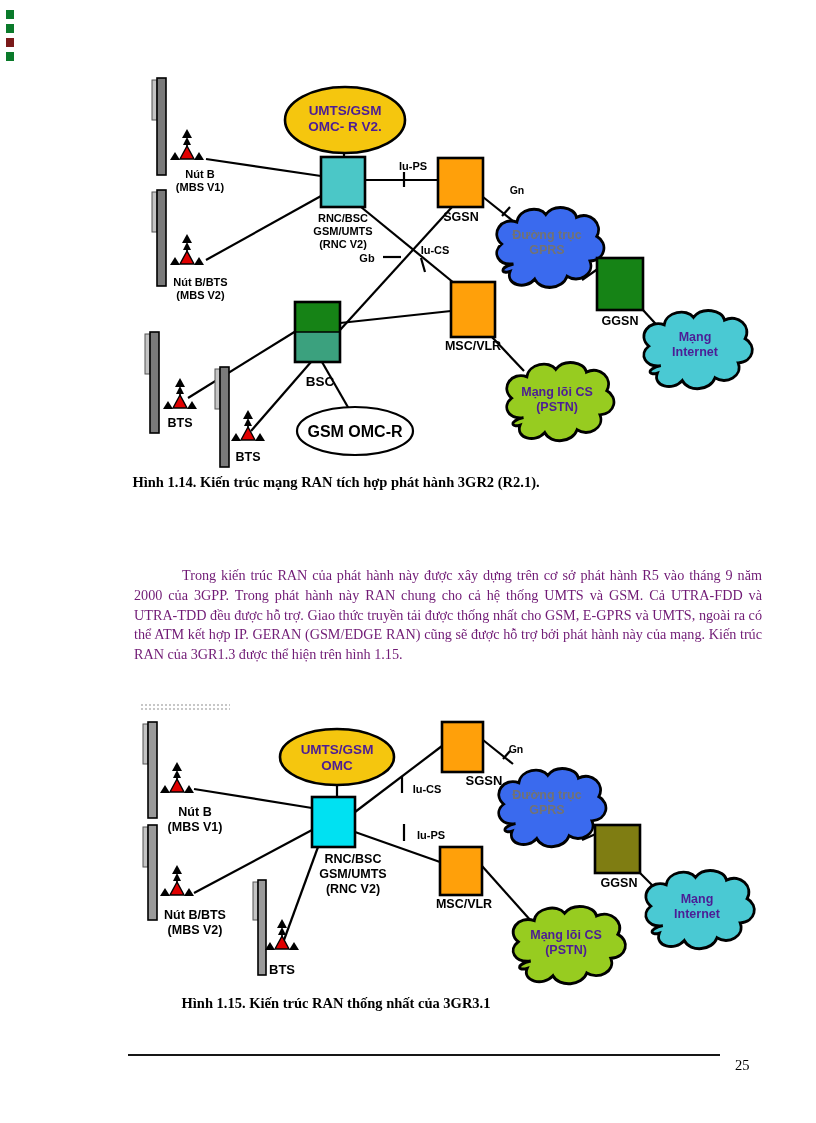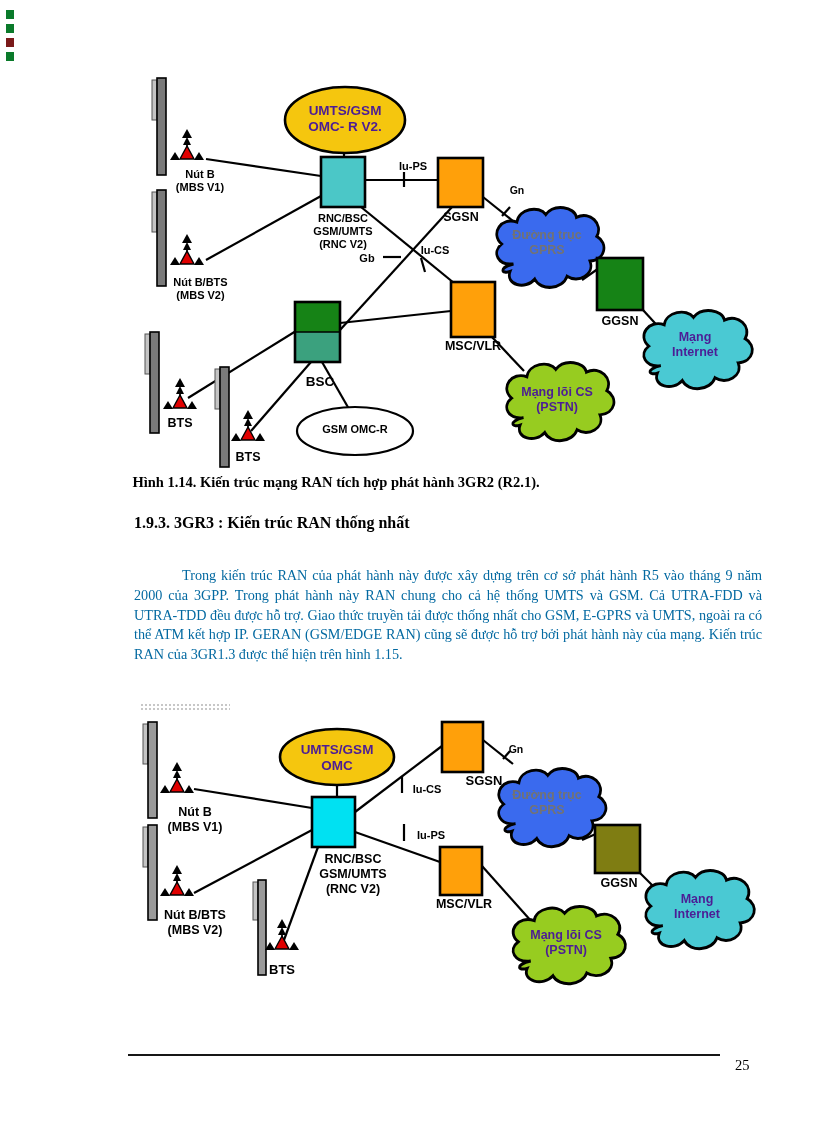--- a/index.html
+++ b/index.html
@@ -21,21 +21,21 @@
   .caption{
     position:absolute;left:0;width:672px;text-align:center;
     font-family:"Liberation Serif", serif;font-weight:bold;font-size:14.5px;color:#000;
   }
   .heading{
     position:absolute;left:134px;top:514px;
     font-family:"Liberation Serif", serif;font-weight:bold;font-size:16px;color:#000;
   }
   .body-par{
     position:absolute;left:134px;top:566px;width:628px;
-    font-size:14.2px;line-height:19.8px;text-align:justify;text-indent:48px;color:#0369a1;
+    font-size:14.2px;line-height:19.8px;text-align:justify;text-indent:48px;color:#701a75;
   }
   .footer-line{position:absolute;left:128px;top:1054px;width:592px;border-top:2px solid #161616;}
   .page-num{position:absolute;left:735px;top:1057px;font-size:14.5px;color:#000;}
   .artifact-strip{
     position:absolute;left:140px;top:703px;width:90px;height:9px;opacity:.8;
     background-image:radial-gradient(#b9b9b9 1px, transparent 1.1px);background-size:4px 4px;
   }
   .speck{position:absolute;width:8px;height:9px;}
 </style>
 </head>
@@ -131,25 +131,24 @@
 GPRS</div>
   <div class="lbl big" style="left:594px;top:314px;width:52px;">GGSN</div>
   <div class="lbl navy" style="left:653px;top:330px;width:84px;font-size:12.5px;">Mạng
 Internet</div>
   <div class="lbl" style="left:412px;top:244px;width:46px;">Iu-CS</div>
   <div class="lbl" style="left:354px;top:252px;width:26px;">Gb</div>
   <div class="lbl big" style="left:437px;top:339px;width:72px;">MSC/VLR</div>
   <div class="lbl navy" style="left:506px;top:385px;width:102px;font-size:12.5px;">Mạng lõi CS
 (PSTN)</div>
   <div class="lbl" style="left:298px;top:368px;width:44px;font-size:13.5px;margin-top:6px;">BSC</div>
-  <div class="lbl" style="left:303px;top:423px;width:104px;font-size:11px;">GSM OMC-R</div>
+  <div class="lbl" style="left:303px;top:423px;width:104px;font-size:16px;">GSM OMC-R</div>
 
   <div class="caption" style="top:474px;">Hình 1.14. Kiến trúc mạng RAN tích hợp phát hành 3GR2 (R2.1).</div>
 
-  <div class="heading">1.9.3. 3GR3 : Kiến trúc RAN thống nhất</div>
   <div class="body-par">Trong kiến trúc RAN của phát hành này được xây dựng trên cơ sở phát hành R5 vào tháng 9 năm 2000 của 3GPP. Trong phát hành này RAN chung cho cả hệ thống UMTS và GSM. Cả UTRA-FDD và UTRA-TDD đều được hỗ trợ. Giao thức truyền tải được thống nhất cho GSM, E-GPRS và UMTS, ngoài ra có thể ATM kết hợp IP. GERAN (GSM/EDGE RAN) cũng sẽ được hỗ trợ bởi phát hành này của mạng. Kiến trúc RAN của 3GR1.3 được thể hiện trên hình 1.15.</div>
 
   <div class="artifact-strip"></div>
 
   <svg style="left:130px;top:690px;" width="650" height="310" viewBox="0 0 650 310">
     <g stroke="#000" stroke-width="2.2">
       <line x1="207" y1="95" x2="207" y2="108"></line>
       <line x1="182" y1="118" x2="64" y2="99"></line>
       <line x1="182" y1="140" x2="64" y2="203"></line>
       <line x1="188" y1="157" x2="154" y2="250"></line>
@@ -203,17 +202,18 @@
   <div class="lbl" style="left:503px;top:743px;width:26px;font-size:10.5px;">Gn</div>
   <div class="lbl white" style="left:498px;top:788px;width:98px;font-size:12.5px;">Đường trục
 GPRS</div>
   <div class="lbl big" style="left:592px;top:876px;width:54px;">GGSN</div>
   <div class="lbl navy" style="left:655px;top:892px;width:84px;font-size:12.5px;">Mạng
 Internet</div>
   <div class="lbl big" style="left:426px;top:897px;width:76px;">MSC/VLR</div>
   <div class="lbl navy" style="left:512px;top:928px;width:108px;font-size:12.5px;">Mạng lõi CS
 (PSTN)</div>
 
+  <div class="caption" style="top:995px;">Hình 1.15. Kiến trúc RAN thống nhất của 3GR3.1</div>
 
   <div class="footer-line"></div>
   <div class="page-num">25</div>
 
 </div>
 
 </body></html>

